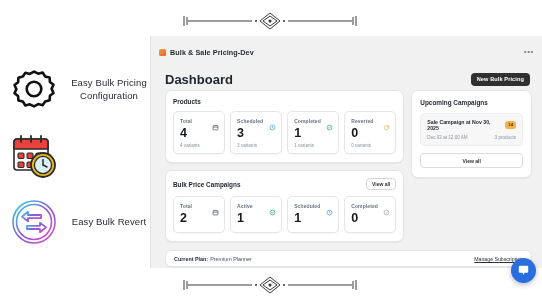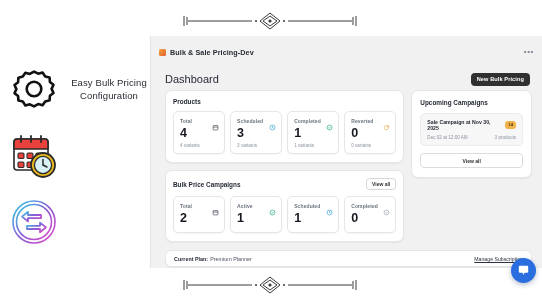--- a/index.html
+++ b/index.html
@@ -56,21 +56,21 @@
   #app-title-text { font-size: 7.2px; color: #262b33; font-weight: 600; letter-spacing:.1px; }
   #app-menu-dots {
     margin-left: auto; font-size: 8px; color: #7b8192;
     letter-spacing: .6px; line-height: 6px; cursor: pointer;
   }
 
   #page-header {
     display: flex; align-items: center;
     padding: 5px 12px 5px 14px; height: 22px;
   }
-  #page-title { font-size: 11px; font-weight: 400; color: #1f2430; }
+  #page-title { font-size: 13px; font-weight: 700; color: #1f2430; }
   #new-bulk-pricing-button {
     margin-left: auto;
     background: #303030; color: #fff;
     font-size: 5.6px; font-weight: 600;
     padding: 3.5px 6px; border-radius: 4px;
     border: none; cursor: pointer; white-space: nowrap;
     letter-spacing: .1px;
   }
 
   #dash-body {
@@ -232,20 +232,21 @@
               <stop offset="50%" stop-color="#8a5bd6"></stop>
               <stop offset="100%" stop-color="#e34bc8"></stop>
             </linearGradient>
           </defs>
           <circle cx="24" cy="24" r="21" fill="none" stroke="url(#revgrad)" stroke-width="1.6"></circle>
           <circle cx="24" cy="24" r="17.5" fill="none" stroke="url(#revgrad)" stroke-width="1.6"></circle>
           <path d="M31 17 H18 l0 -3.2 L12 18.6 l6 4.8 v-3.2 h13 z" fill="none" stroke="url(#revgrad)" stroke-width="1.8" stroke-linejoin="round"></path>
           <path d="M17 31 h13 l0 3.2 L36 29.4 l-6 -4.8 v3.2 H17 z" fill="none" stroke="url(#revgrad)" stroke-width="1.8" stroke-linejoin="round"></path>
         </svg>
       </span>
+      <span class="feature-label">Easy Bulk Revert</span>
     </div>
   </div>
 
   <div id="app-frame">
 
     <div id="app-titlebar">
       <span id="app-favicon"></span>
       <span id="app-title-text">Bulk &amp; Sale Pricing-Dev</span>
       <span id="app-menu-dots">•••</span>
     </div>

